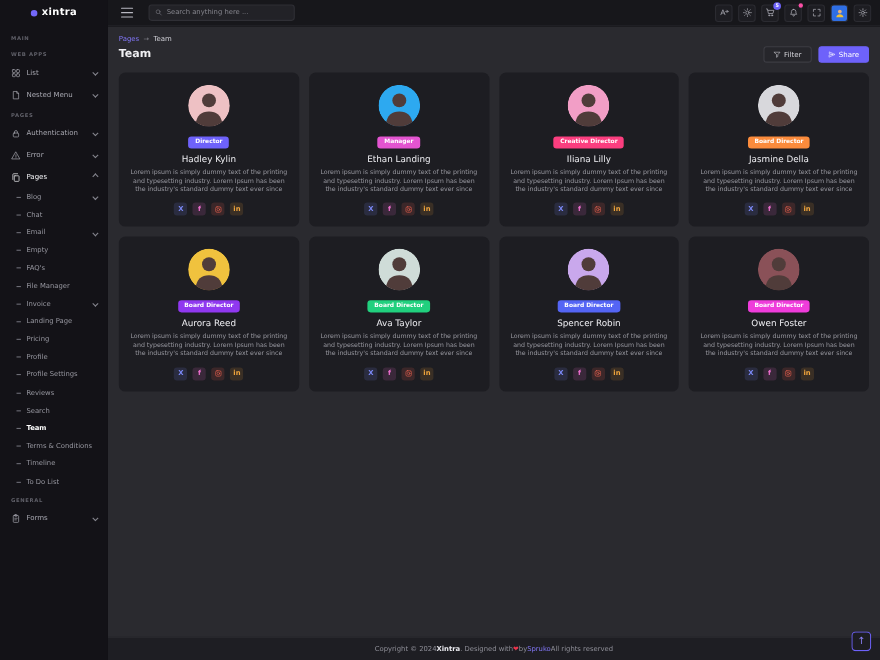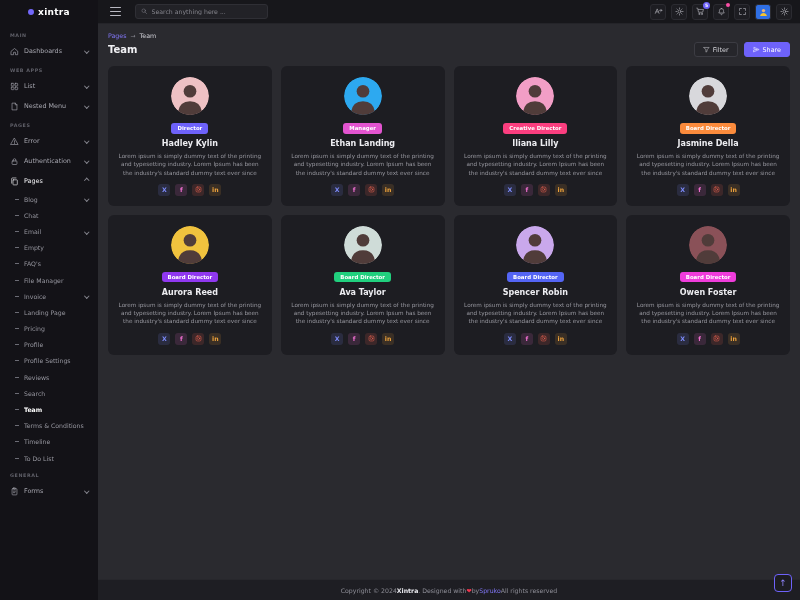--- a/index.html
+++ b/index.html
@@ -57,21 +57,21 @@
   .btn svg { width:7px; height:7px; }
   .btn-filter { background:#26262b; border:1px solid #3c3c43; color:#d2d2d8; }
   .btn-share { background:#6e62fa; border:1px solid #6e62fa; color:#fff; }
 
   
   .grid { margin-top:9px; display:grid; grid-template-columns:repeat(4,1fr); gap:9px; }
   .card { background:#1d1d22; border-radius:6px; padding:11px 9px 10px; text-align:center; }
   .avatar { width:38px; height:38px; border-radius:50%; overflow:hidden; margin:0 auto; }
   .avatar svg { width:38px; height:38px; }
   .badge { display:inline-block; margin-top:7px; padding:2px 6px 2.5px; border-radius:3px; color:#fff; font-size:5.4px; font-weight:bold; }
-  .mname { margin-top:5px; font-size:8px; font-weight:bold; color:#ededf1; }
+  .mname { margin-top:5px; font-size:8px; font-weight:normal; color:#ededf1; }
   .mdesc { margin-top:4px; font-size:5.7px; line-height:1.45; color:#97979f; }
   .socials { margin-top:7px; display:flex; justify-content:center; gap:5px; }
   .soc { width:12px; height:12px; border-radius:3px; display:flex; align-items:center; justify-content:center; font-size:6.2px; font-weight:bold; cursor:pointer; }
   .soc svg { width:7px; height:7px; }
 
   
   .footer { position:absolute; left:98px; right:0; bottom:0; height:21px; background:#1e1e23; border-top:1px solid #27272c; display:flex; align-items:center; justify-content:center; font-size:6.2px; color:#8f8f98; z-index:10; }
   .footer .f-brand { color:#e9e9ee; font-weight:bold; }
   .footer .f-heart { color:#f0344c; }
   .footer .f-credit { color:#8277f8; }
@@ -81,29 +81,20 @@
 </head>
 <body>
 
 <aside class="sidebar">
   <div class="logo-row">
     <span class="logo-mark"></span>
     <span class="logo-text">xintra</span>
   </div>
   <nav class="nav">
       <div class="nav-section">MAIN</div>
-      <div class="nav-item">
-        <span class="nico">
-          <svg viewBox="0 0 24 24" class="ic">
-            <path d="M3.5 11L12 4l8.5 7v9.5h-6V14h-5v6.5h-6z"></path>
-          </svg>
-        </span>
-        <span>Dashboards</span>
-        <span class="chev down"></span>
-      </div>
       <div class="nav-section">WEB APPS</div>
       <div class="nav-item">
         <span class="nico">
           <svg viewBox="0 0 24 24" class="ic">
             <rect x="3.5" y="3.5" width="7" height="7" rx="1.5"></rect>
             <rect x="13.5" y="3.5" width="7" height="7" rx="1.5"></rect>
             <rect x="3.5" y="13.5" width="7" height="7" rx="1.5"></rect>
             <rect x="13.5" y="13.5" width="7" height="7" rx="1.5"></rect>
           </svg>
         </span>
@@ -116,34 +107,34 @@
             <path d="M6.5 3h7.5l4.5 4.5V21h-12zM14 3v4.5h4.5"></path>
           </svg>
         </span>
         <span>Nested Menu</span>
         <span class="chev down"></span>
       </div>
       <div class="nav-section">PAGES</div>
       <div class="nav-item">
         <span class="nico">
           <svg viewBox="0 0 24 24" class="ic">
-            <path d="M12 3.5L21.5 20h-19zM12 10v4.5M12 17.2v.3"></path>
+            <rect x="5.5" y="10.5" width="13" height="9.5" rx="2"></rect>
+            <path d="M8.5 10.5V8a3.5 3.5 0 0 1 7 0v2.5"></path>
           </svg>
         </span>
-        <span>Error</span>
+        <span>Authentication</span>
         <span class="chev down"></span>
       </div>
       <div class="nav-item">
         <span class="nico">
           <svg viewBox="0 0 24 24" class="ic">
-            <rect x="5.5" y="10.5" width="13" height="9.5" rx="2"></rect>
-            <path d="M8.5 10.5V8a3.5 3.5 0 0 1 7 0v2.5"></path>
+            <path d="M12 3.5L21.5 20h-19zM12 10v4.5M12 17.2v.3"></path>
           </svg>
         </span>
-        <span>Authentication</span>
+        <span>Error</span>
         <span class="chev down"></span>
       </div>
       <div class="nav-item active">
         <span class="nico">
           <svg viewBox="0 0 24 24" class="ic">
             <rect x="8" y="7.5" width="11.5" height="13.5" rx="1.5"></rect>
             <path d="M4.5 16.5v-12a2 2 0 0 1 2-2H16"></path>
           </svg>
         </span>
         <span>Pages</span>

